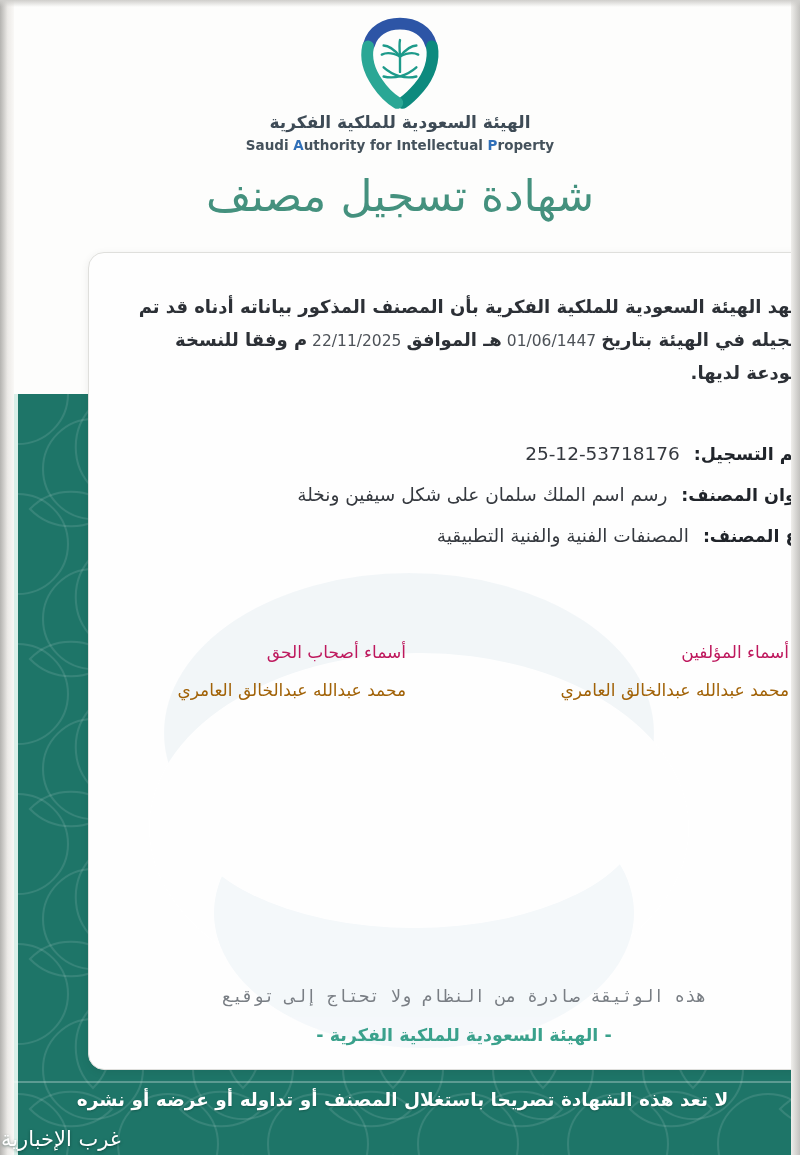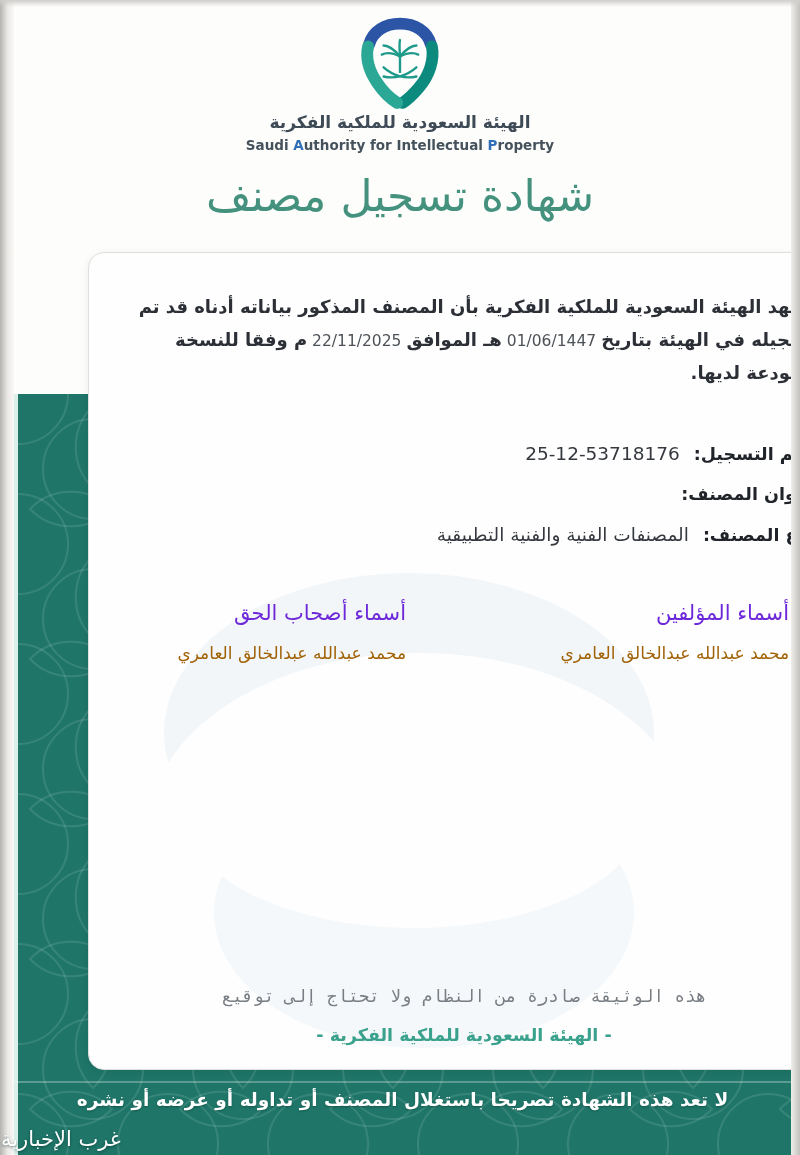--- a/index.html
+++ b/index.html
@@ -47,21 +47,21 @@
 
   .fields { position:absolute; top:190px; right:24px; left:24px; direction:rtl; }
   .field-row { display:flex; direction:rtl; align-items:baseline; gap:14px; margin-bottom:20px; }
   .field-label { font-weight:700; color:#20242a; font-size:17.5px; white-space:nowrap; }
   .field-value { color:#35393f; font-size:18.5px; }
 
   .parties { position:absolute; top:348px; right:0; left:0; display:flex; direction:rtl; }
   .party { width:50%; text-align:right; direction:rtl; }
   .party.authors { padding-left:10px; padding-right:50px; }
   .party.rights  { padding-right:58px; }
-  .party-heading { font-size:21px; color:#6d28d9; margin-bottom:18px; }
+  .party-heading { font-size:17px; color:#be185d; margin-bottom:18px;margin-top:41px; }
   .party-name { font-size:17px; color:#a16207; }
 
   .card-note { position:absolute; bottom:62px; left:0; width:100%; text-align:center;
                color:#797e84; font-size:17.5px; direction:rtl;font-family:Liberation Mono, monospace; }
   .card-issuer { position:absolute; bottom:24px; left:0; width:100%; text-align:center;
                  color:#3aa18c; font-weight:700; font-size:17.5px; direction:rtl; }
 
   
   .disclaimer { position:absolute; top:1089px; left:14px; right:9px; text-align:center;
                 color:#ffffff; font-weight:700; font-size:18.5px; direction:rtl; z-index:4;
@@ -131,20 +131,21 @@
 
   <p class="intro"><span>تشهد الهيئة السعودية للملكية الفكرية بأن المصنف المذكور بياناته أدناه قد تم تسجيله في الهيئة بتاريخ</span><bdi dir="ltr" class="date">01/06/1447</bdi><span>هـ الموافق</span><bdi dir="ltr" class="date">22/11/2025</bdi><span>م وفقا للنسخة المودعة لديها.</span></p>
 
   <div class="fields">
     <div class="field-row">
       <span class="field-label">رقم التسجيل:</span>
       <bdi dir="ltr" class="field-value">25-12-53718176</bdi>
     </div>
     <div class="field-row">
       <span class="field-label">عنوان المصنف:</span>
+      <span class="field-value">رسم اسم الملك سلمان على شكل سيفين ونخلة</span>
     </div>
     <div class="field-row">
       <span class="field-label">نوع المصنف:</span>
       <span class="field-value">المصنفات الفنية والفنية التطبيقية</span>
     </div>
   </div>
 
   <div class="parties">
     <div class="party authors">
       <div class="party-heading">أسماء المؤلفين</div>

